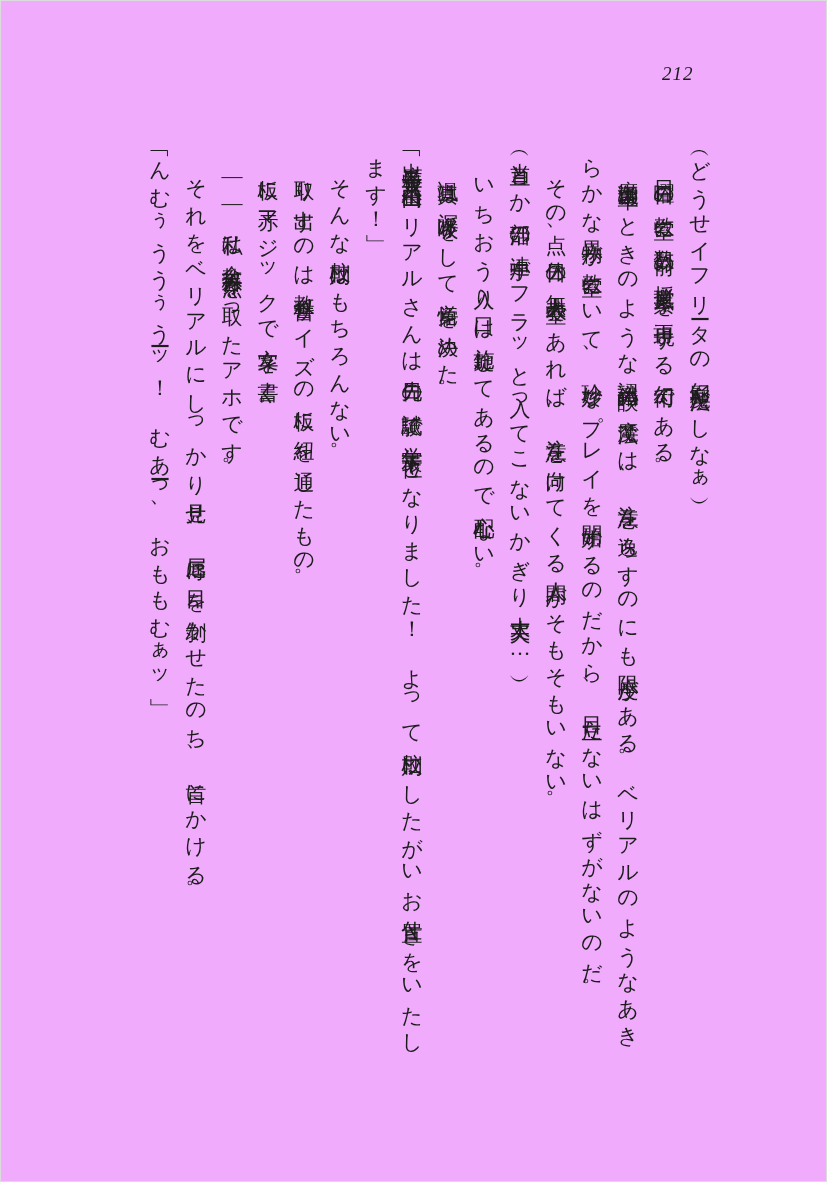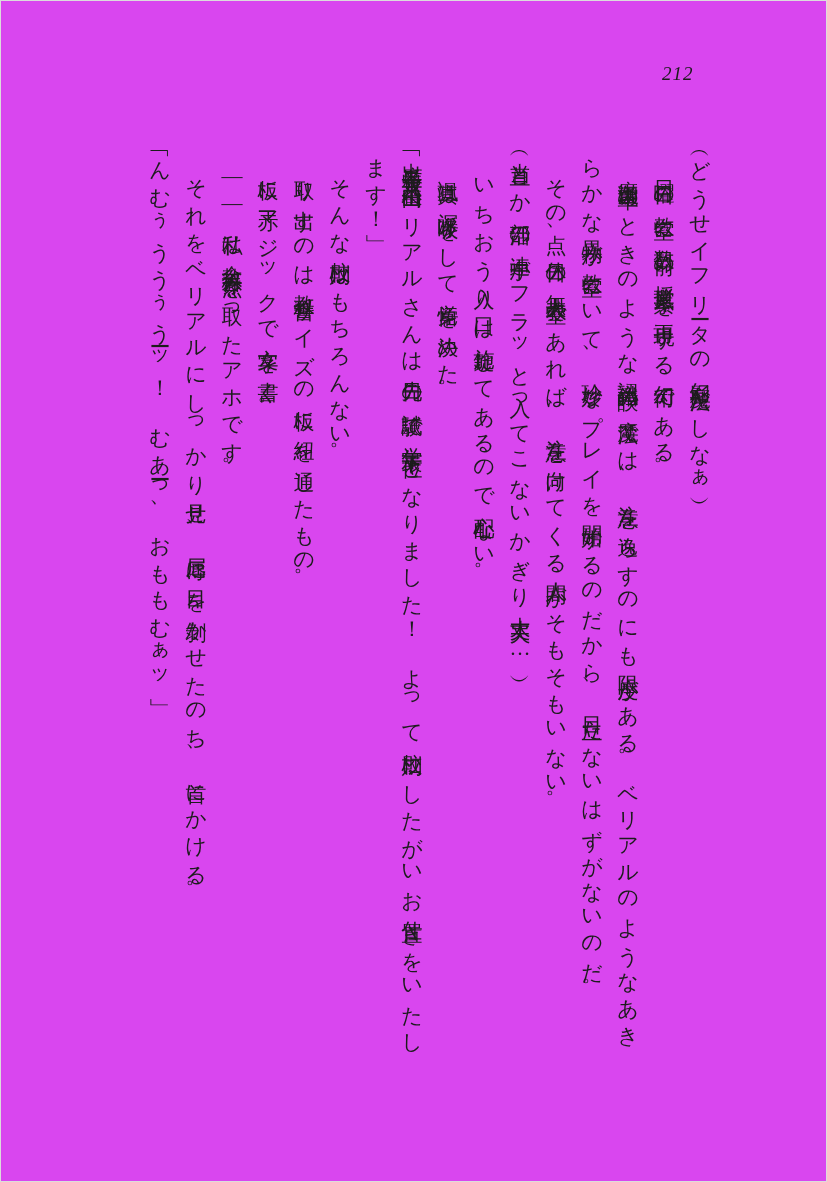--- a/index.html
+++ b/index.html
@@ -4,21 +4,21 @@
 <style>
   html, body {
     margin: 0;
     padding: 0;
     background: #ffffff;
   }
   .page {
     position: relative;
     width: 827px;
     height: 1182px;
-    background: #d946ef;
+    background: #f0abfc;
     border: 1px solid #dcdcdc;
     box-sizing: border-box;
     overflow: hidden;
     font-family: "Liberation Serif", "DejaVu Serif", serif;
   }
   .page-number {
     position: absolute;
     top: 62px;
     left: 661px;
     font-style: italic;

